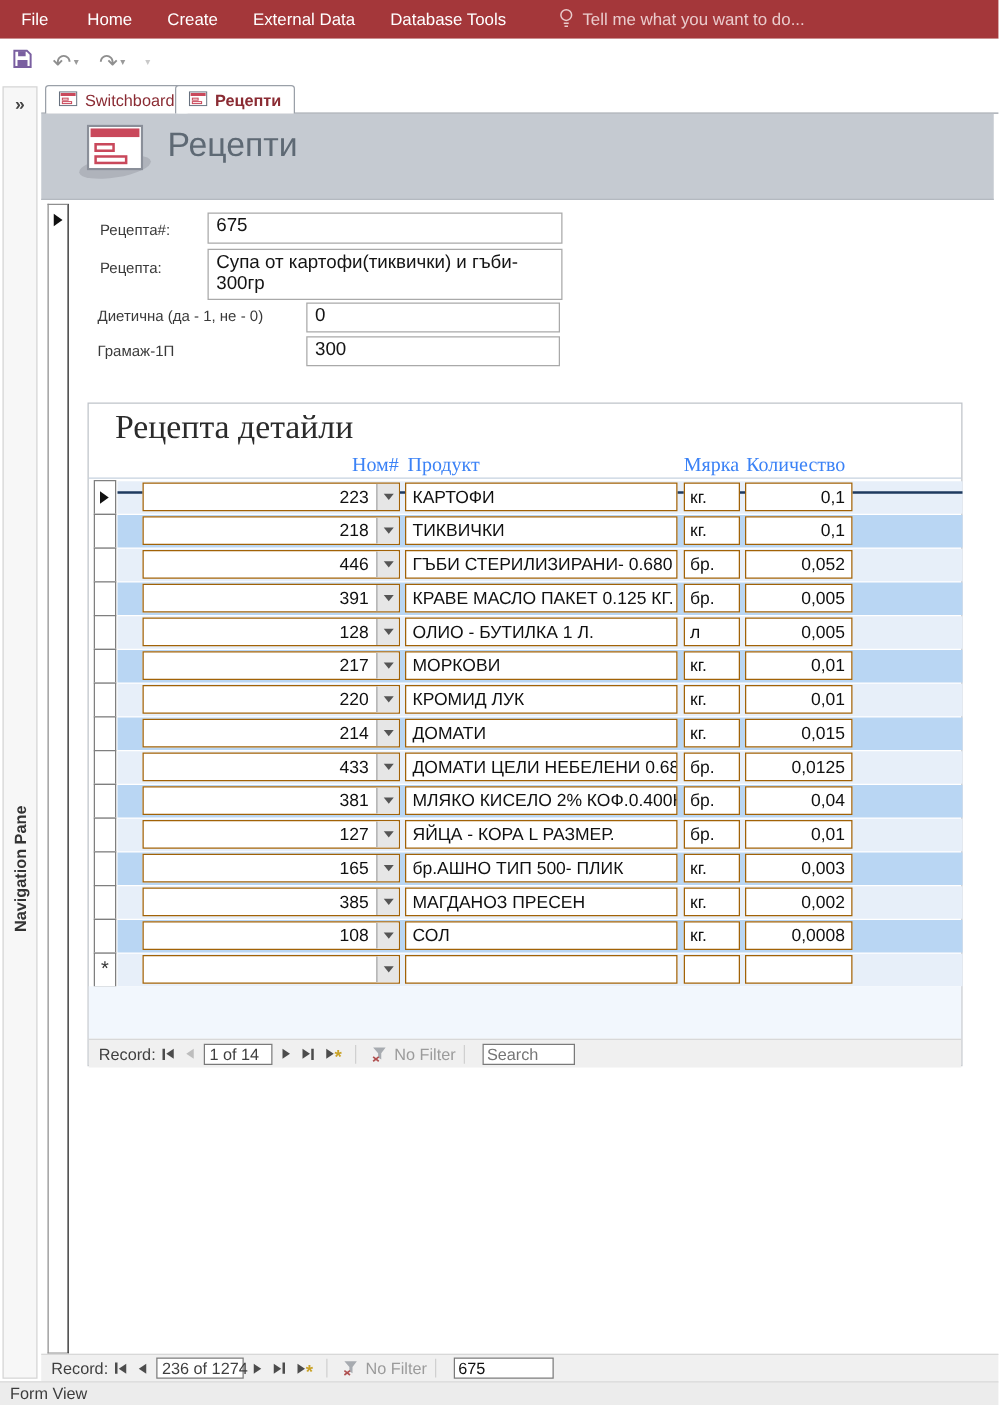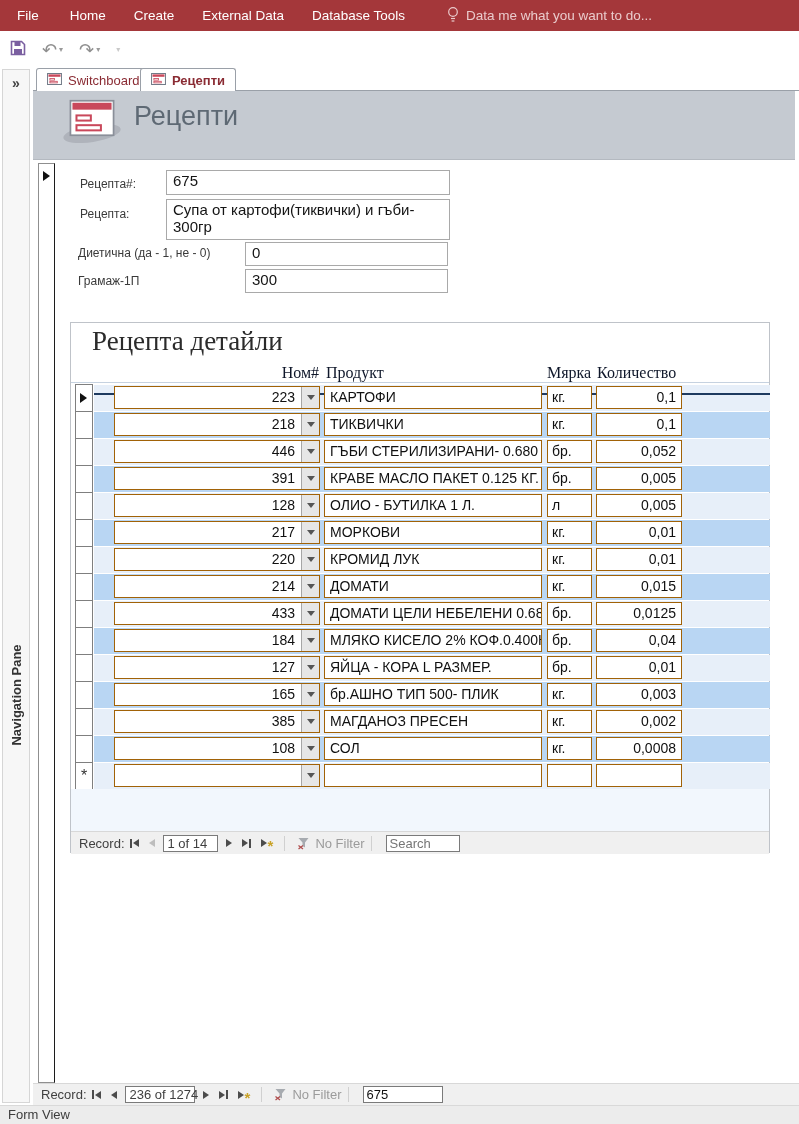--- a/index.html
+++ b/index.html
@@ -57,21 +57,21 @@
   
   .flabel{position:absolute;font-size:12px;color:#3a3a3a;white-space:nowrap}
   .fbox{position:absolute;background:#fff;border:1px solid #a9a9a9;box-sizing:border-box;
         font-size:15px;color:#141414;padding:1px 6px;overflow:hidden}
 
   
   .sf{position:absolute;left:70px;top:322px;width:700px;height:531px;background:#fff;
       border:1px solid #bfc3c9;box-sizing:border-box;font-size:14px}
   .sftitle{position:absolute;left:21px;top:3px;font-family:"Liberation Serif",serif;
            font-size:27px;color:#2b2b2b}
-  .sfcol{position:absolute;top:41px;font-family:"Liberation Serif",serif;font-size:16px;color:#0f172a}
+  .sfcol{position:absolute;top:41px;font-family:"Liberation Serif",serif;font-size:16px;color:#3b82f6}
   .sfc1{left:196px;width:52px;text-align:right}
   .sfc2{left:255px}
   .sfc3{left:476px}
   .sfc4{left:526px}
   .sfsep{position:absolute;left:0;top:59px;width:698px;height:1px;background:#c6d2e0}
 
   .srow{position:absolute;left:0;width:698px;height:27px}
   .rowsel{position:absolute;left:4px;top:0;width:18px;height:28px;background:#fff;
           border:1px solid #7f7f7f;box-sizing:border-box;text-align:center}
   .rowsel.newsym{font-size:16px;line-height:26px;color:#333}
@@ -137,21 +137,21 @@
     <div class="rtab">External Data</div>
     <div class="rtab">Database Tools</div>
     <div class="tellme">
       <span>
         <svg width="12" height="17" viewBox="0 0 12 17">
           <circle cx="6" cy="6" r="4.3" fill="none" stroke="#eacbcc" stroke-width="1.2"></circle>
           <line x1="4" y1="12.5" x2="8" y2="12.5" stroke="#eacbcc" stroke-width="1.2"></line>
           <line x1="4.6" y1="15" x2="7.4" y2="15" stroke="#eacbcc" stroke-width="1.2"></line>
         </svg>
       </span>
-      <span>Data me what you want to do...</span>
+      <span>Tell me what you want to do...</span>
     </div>
   </div>
 
   <div class="qat">
     <span class="sv">
       <svg width="16" height="16" viewBox="0 0 16 16">
         <path d="M1.5 1.5h10l3 3v10h-13z" fill="none" stroke="#7a5fa0" stroke-width="1.6"></path>
         <rect x="4.5" y="2" width="6" height="4" fill="#7a5fa0"></rect>
         <rect x="4" y="9" width="8" height="6" fill="#7a5fa0"></rect>
       </svg>
@@ -320,21 +320,21 @@
           <div class="fld fnum"><span class="numval">433</span><span class="combobtn">
               <span class="chev"></span>
             </span></div>
           <div class="fld fprod">ДОМАТИ ЦЕЛИ НЕБЕЛЕНИ 0.680</div>
           <div class="fld funit">бр.</div>
           <div class="fld fqty">0,0125</div>
         </div>
         <div class="srow alt" style="top: 304px;">
           <div class="rowsel"></div>
           <div class="rowband"></div>
-          <div class="fld fnum"><span class="numval">184</span><span class="combobtn">
+          <div class="fld fnum"><span class="numval">381</span><span class="combobtn">
               <span class="chev"></span>
             </span></div>
           <div class="fld fprod">МЛЯКО КИСЕЛО 2% КОФ.0.400К</div>
           <div class="fld funit">бр.</div>
           <div class="fld fqty">0,04</div>
         </div>
         <div class="srow" style="top: 331px;">
           <div class="rowsel"></div>
           <div class="rowband"></div>
           <div class="fld fnum"><span class="numval">127</span><span class="combobtn">

